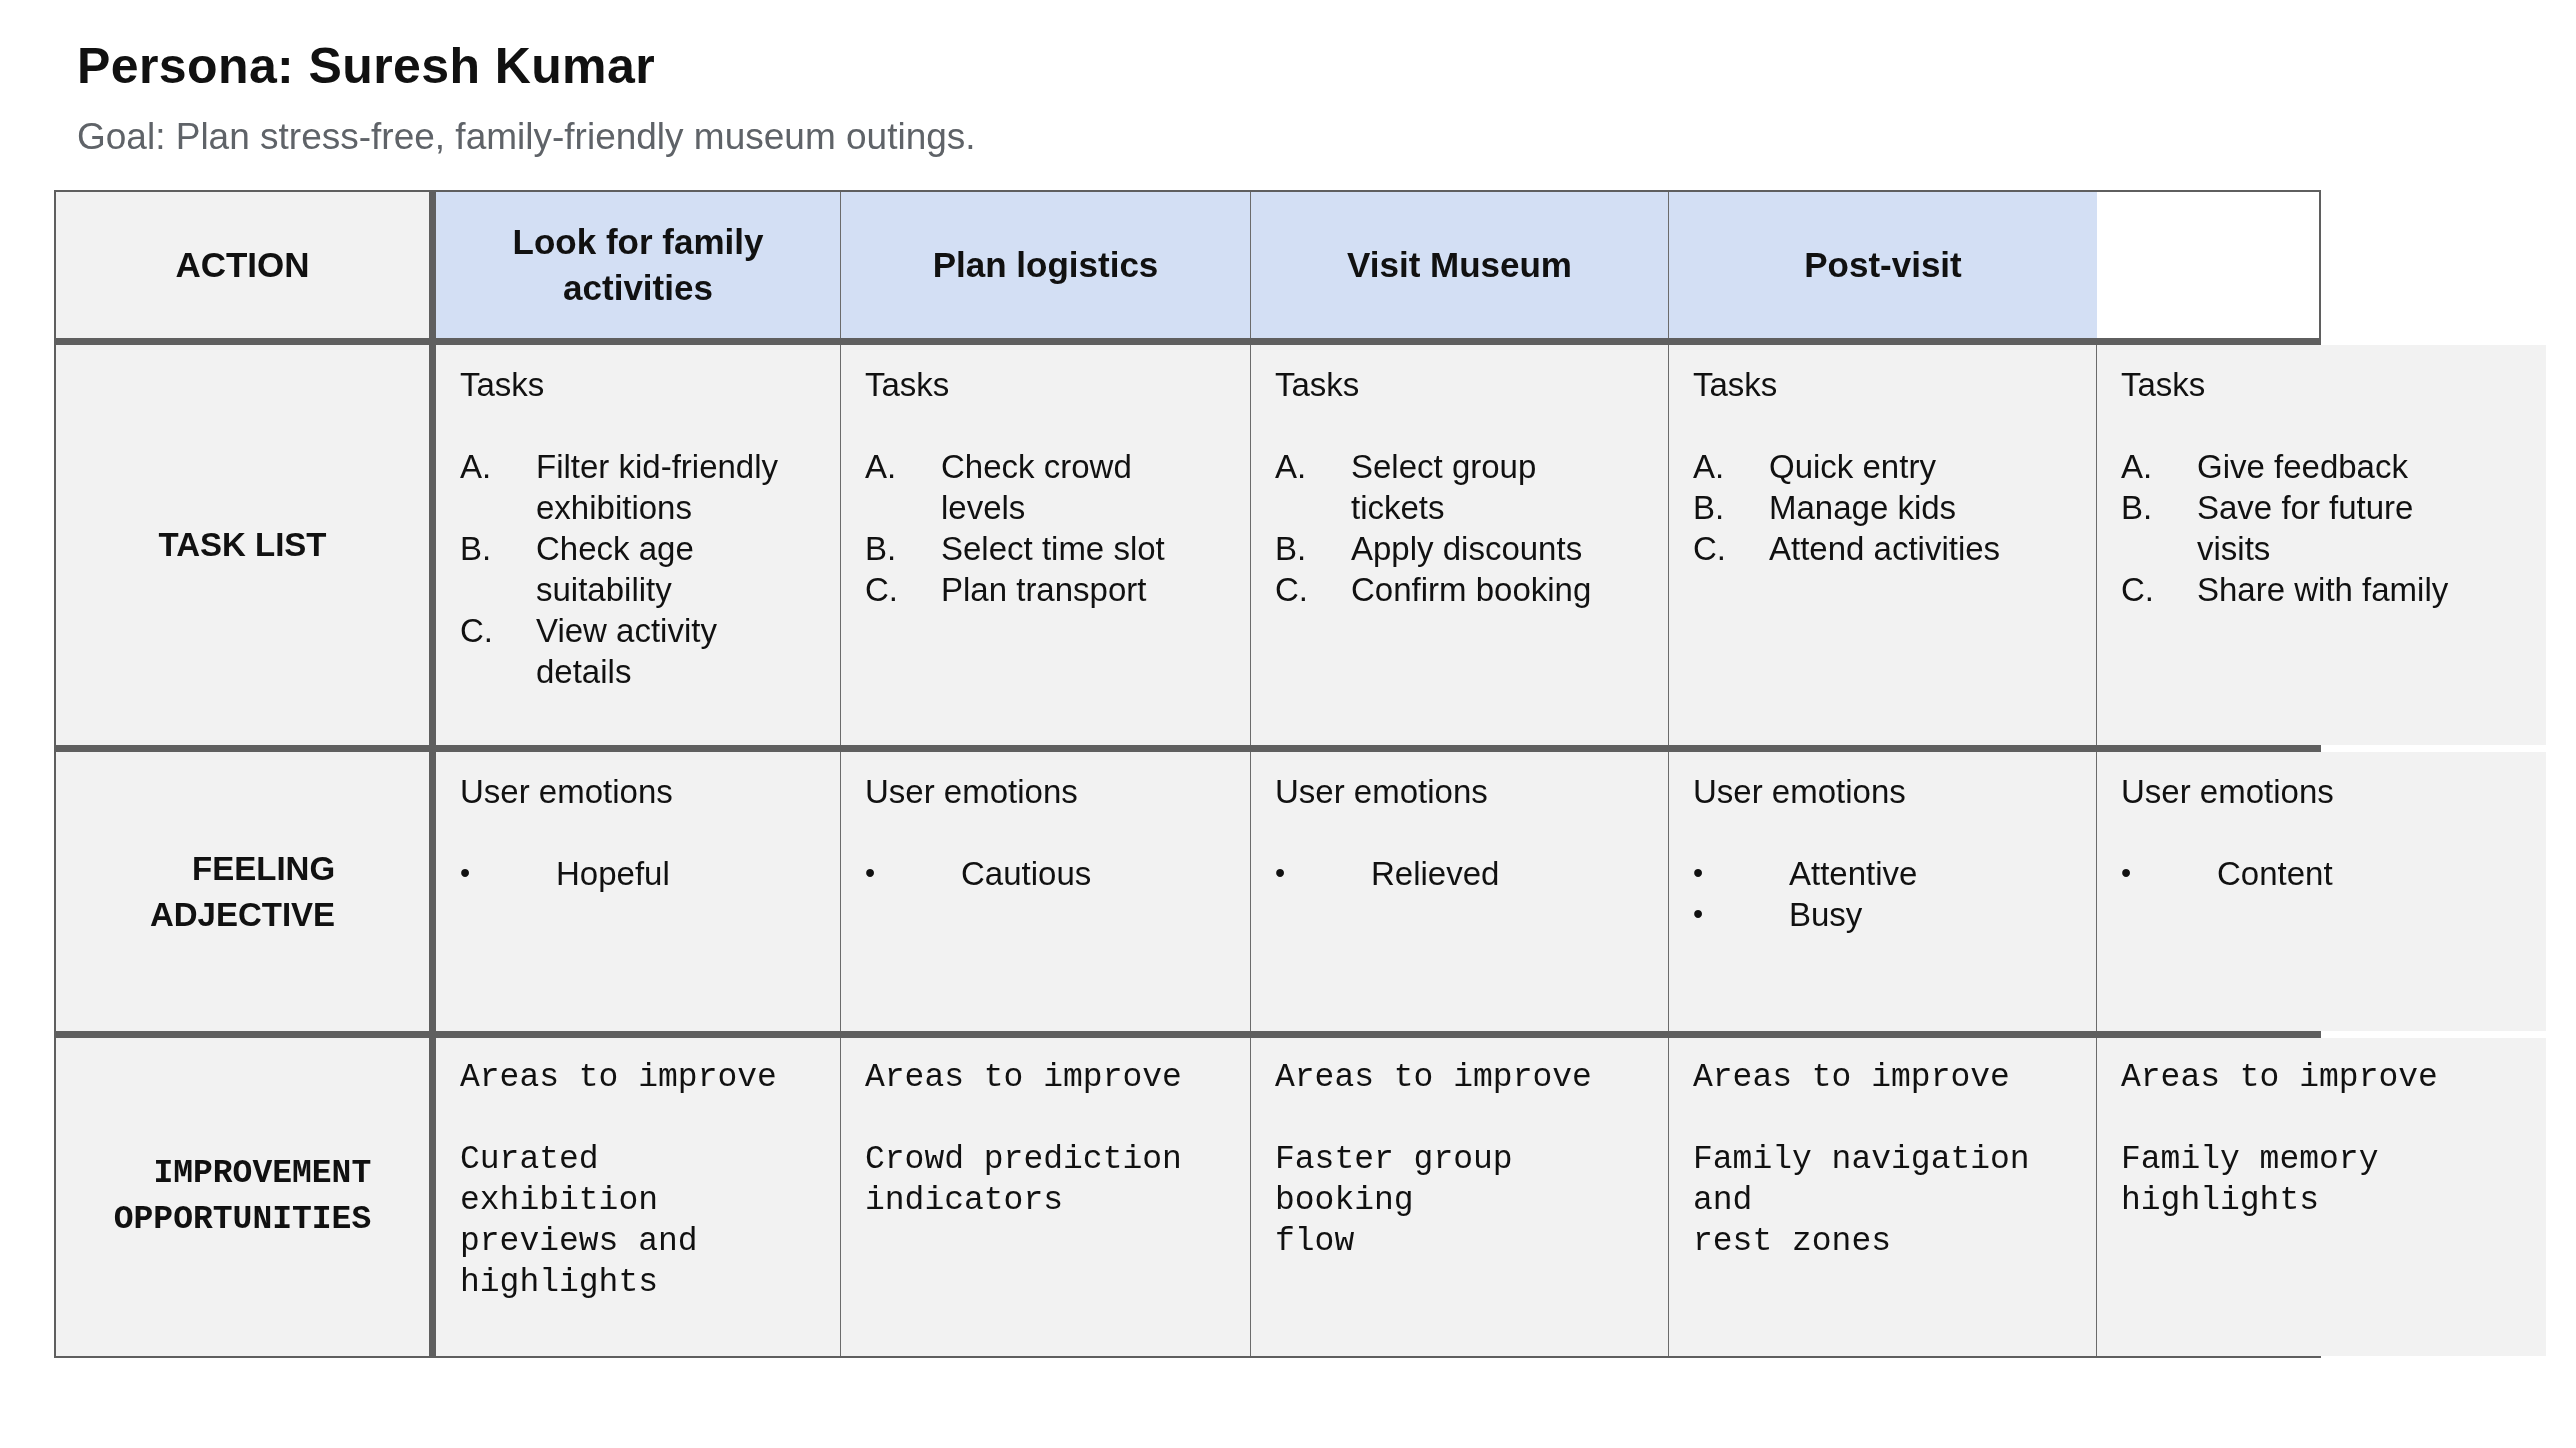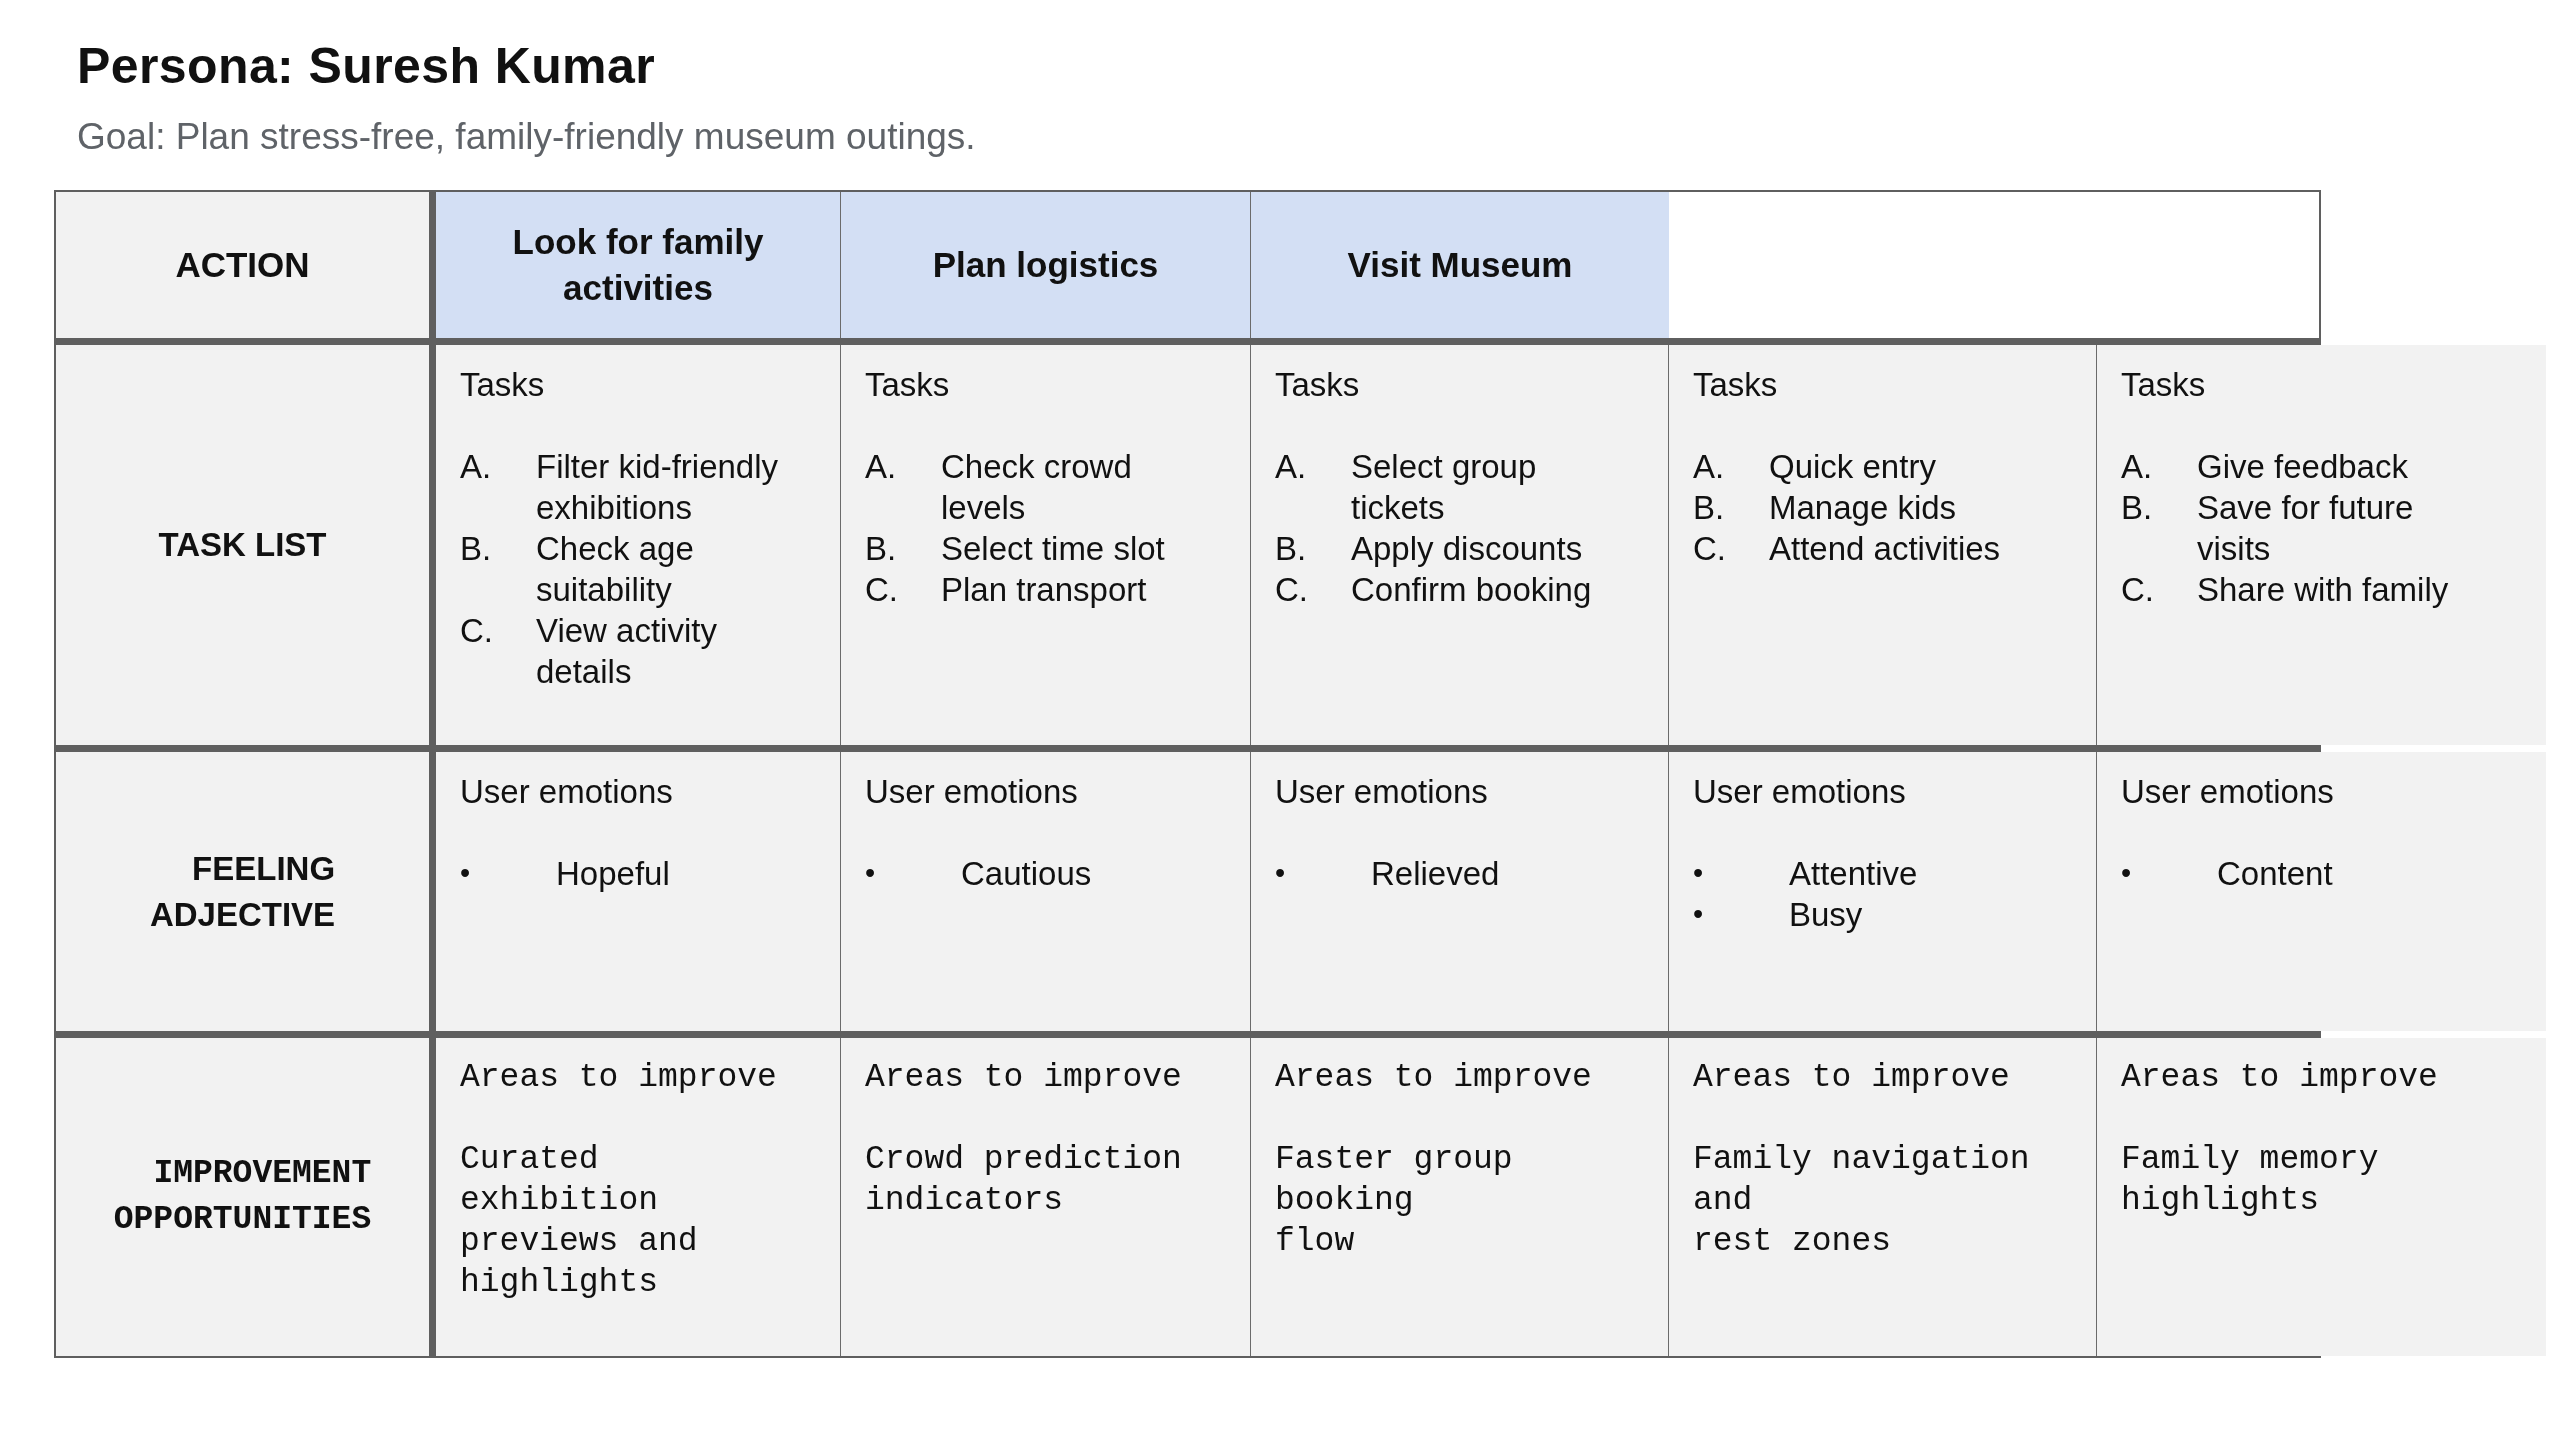--- a/index.html
+++ b/index.html
@@ -78,20 +78,21 @@
   <p class="goal">Goal: Plan stress-free, family-friendly museum outings.</p>
 
   <div class="journey-table" id="journey-table">
     <div class="t-row header-row" id="header-row">
       <div class="cell head-cell corner">ACTION</div>
 
     <div class="cell head-cell stage">Look for family
 activities</div>
         <div class="cell head-cell stage">Plan logistics</div>
         <div class="cell head-cell stage">Visit Museum</div>
+        <div class="cell head-cell stage">Post-visit</div>
       </div>
 
   <div class="t-row body-row row-0">
         <div class="cell label-cell">TASK LIST</div>
         <div class="cell body-cell">
           <div class="cell-heading">Tasks</div>
           <div class="li">
             <span class="marker">A.</span>
             <span class="txt">Filter kid-friendly
 exhibitions</span>

